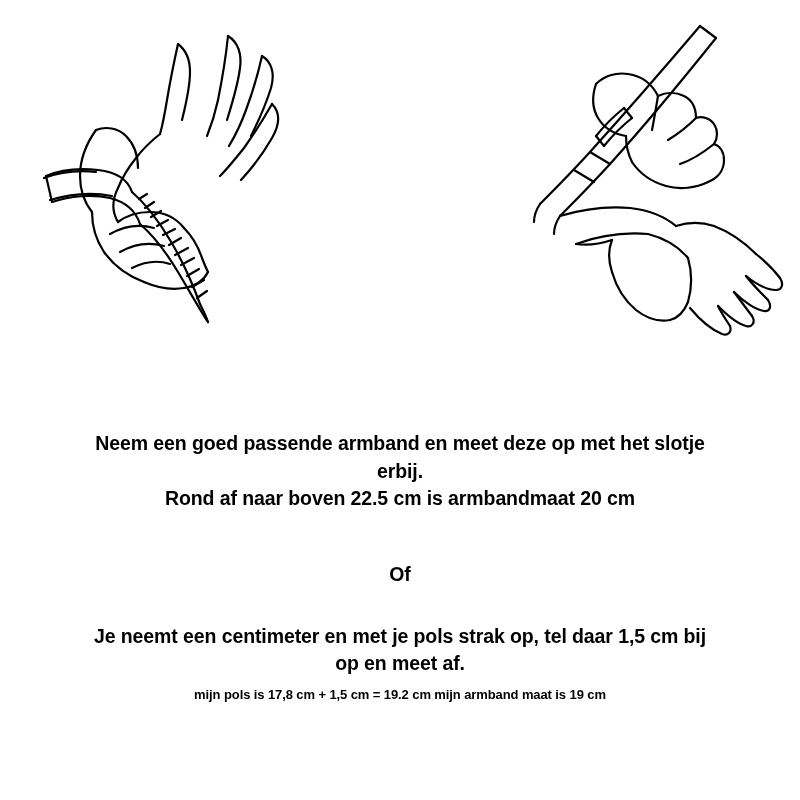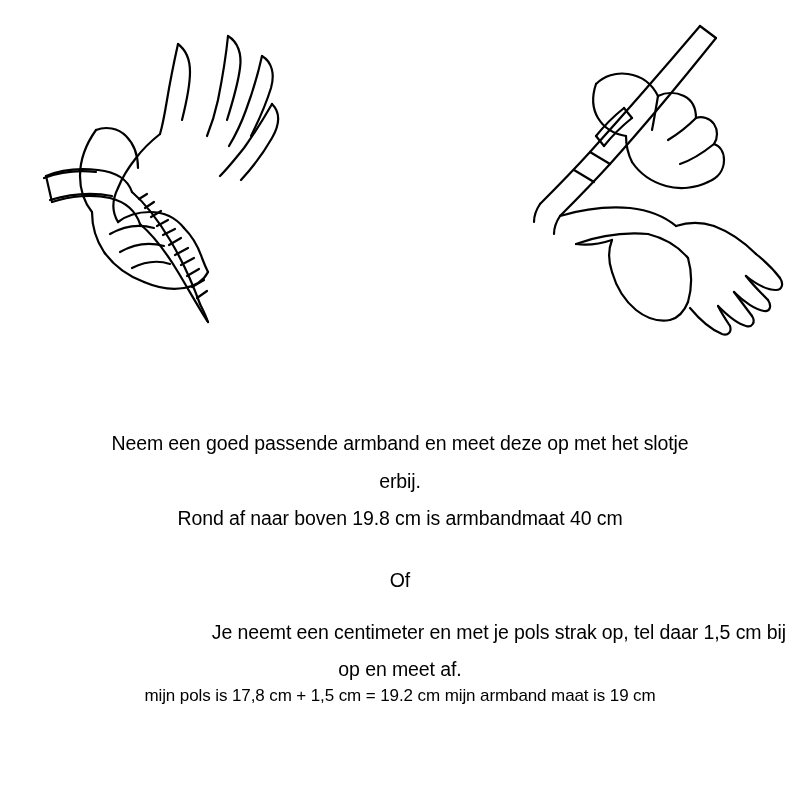--- a/index.html
+++ b/index.html
@@ -41,32 +41,32 @@
     height: 400px;
   }
   .text-block {
     position: absolute;
     left: 0;
     top: 420px;
     width: 800px;
     text-align: center;
   }
   .para {
-    font-weight: normal;
+    font-weight: bold;
     font-size: 19.5px;
     line-height: 1.42;
     letter-spacing: -0.1px;
     margin: 0;
     padding: 0 14px;
   }
   .para.p1 { margin-top: 10px; }
-  .para.tight { margin-top: 10px; }
-  .para.of { margin-top: 34px; }
-  .para.big-gap { margin-top: 24px; text-align: right; }
-  .para.last { margin-top: 0; font-size: 17px; }
+  .para.tight { margin-top: 0; }
+  .para.of { margin-top: 48px; }
+  .para.big-gap { margin-top: 34px; }
+  .para.last { margin-top: 8px; font-size: 13px; }
 </style>
 </head>
 <body>
 
 <div class="page">
 
   <div class="illustrations">
 
     <div class="illustration left">
       <svg viewBox="0 0 400 400" xmlns="http://www.w3.org/2000/svg">
@@ -174,20 +174,20 @@
           <path d="M212 240 C200 244 190 246 176 244"></path>
         </g>
       </svg>
     </div>
 
   </div>
 
   <div class="text-block">
     <p class="para p1">Neem een goed passende armband en meet deze op met het slotje</p>
     <p class="para tight">erbij.</p>
-    <p class="para tight">Rond af naar boven 19.8 cm is armbandmaat 40 cm</p>
+    <p class="para tight">Rond af naar boven 22.5 cm is armbandmaat 20 cm</p>
     <p class="para of">Of</p>
     <p class="para big-gap">Je neemt een centimeter en met je pols strak op, tel daar 1,5 cm bij</p>
     <p class="para tight">op en meet af.</p>
     <p class="para last">mijn pols is 17,8 cm + 1,5 cm = 19.2 cm  mijn armband maat is 19 cm</p>
   </div>
 
 </div>
 
 </body></html>

